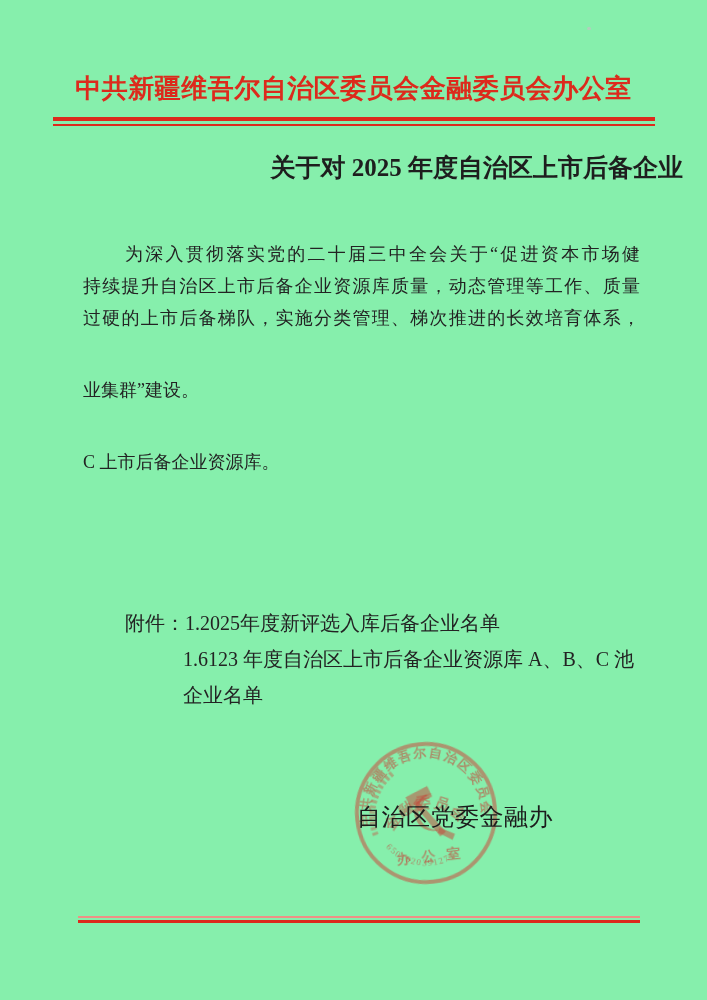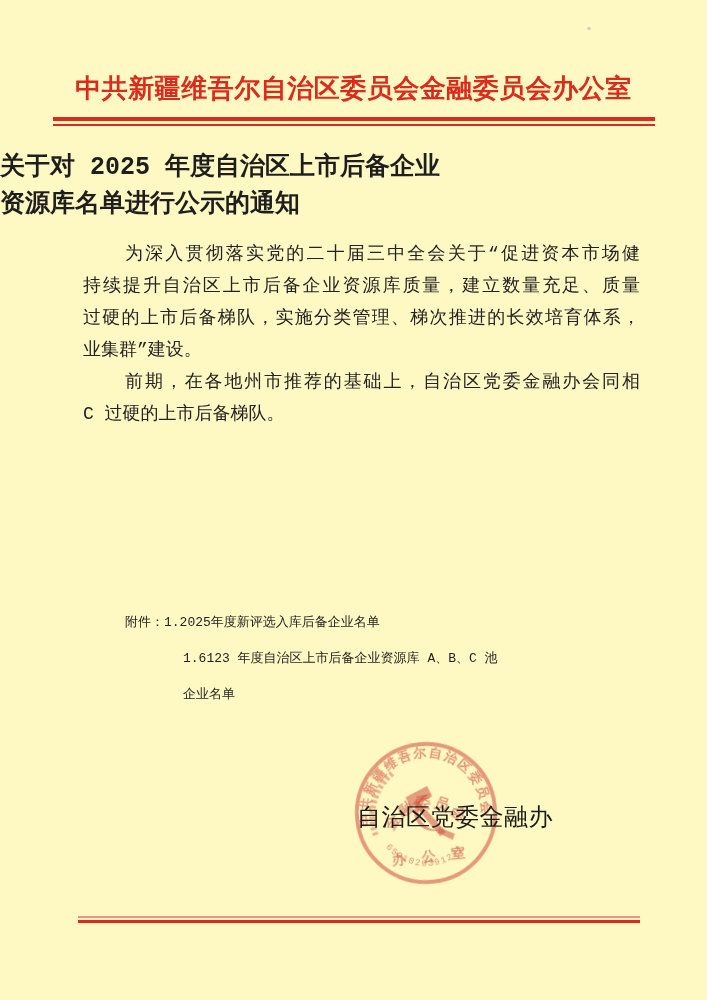--- a/index.html
+++ b/index.html
@@ -1,45 +1,45 @@
 <!DOCTYPE html>
 <html><head>
 <meta charset="utf-8">
 <style>
   html,body { margin:0; padding:0; background:#e9e9e9; }
   .page {
     position:relative; width:707px; height:1000px; margin:0 auto;
-    background:#fef9c3; overflow:hidden;
-    font-family:Liberation Mono, monospace;
+    background:#86efac; overflow:hidden;
+    font-family:Liberation Serif, serif;
     color:#232323;
   }
   .speck { position:absolute; left:587px; top:27px; width:4px; height:3px;
     background:#c3c3c3; border-radius:2px; opacity:.75; }
   .org-header {
     position:absolute; top:71px; left:0; width:707px; text-align:center;
     font-size:26px; font-weight:700; letter-spacing:0.5px; color:#dc2a1c;
     white-space:nowrap;
   }
   .rule { position:absolute; left:53px; width:602px; background:#dc2a1c; }
   .rule-thick { top:117px; height:3.5px; }
   .rule-thin  { top:124px; height:1.6px; }
   .doc-title {
-    position:absolute; top:149px; left:0; width:683px; text-align:left;
+    position:absolute; top:149px; left:0; width:683px; text-align:right;
     font-size:25px; line-height:37px; font-weight:700; color:#1e1e1e;
   }
   .body-text { position:absolute; top:238px; left:83px; width:557px;
     font-size:18px; }
   .bline {
     height:32px; line-height:32px; overflow:hidden;
     text-align:justify; text-align-last:justify;
   }
   .bline.indent { text-indent:42px; }
-  .bline.last { text-align-last:left; }
+  .bline.last { text-align-last:left;margin-top:40px; }
   .attachments { position:absolute; top:605px; left:125px; width:520px;
-    font-size:13px; line-height:36px; }
+    font-size:20px; line-height:36px; }
   .att-cont { padding-left:58px; }
   .seal { position:absolute; left:352px; top:739px; width:148px; height:148px;
     opacity:.88; filter:blur(0.4px); transform:rotate(-6deg); }
   .signature { position:absolute; left:357px; top:801px; font-size:24px;
     letter-spacing:0.5px; color:#1c1c1c; white-space:nowrap; }
   .sig-date  { position:absolute; left:357px; top:836px; font-size:19px;
     letter-spacing:0.5px; color:#1c1c1c; white-space:nowrap; }
   .b-rule-thin  { position:absolute; left:78px; top:916px; width:562px;
     height:1.5px; background:#ee9186; }
   .b-rule-thick { position:absolute; left:78px; top:919.5px; width:562px;
@@ -51,30 +51,28 @@
 <div class="page">
 
   <div class="speck"></div>
 
   <div class="org-header">中共新疆维吾尔自治区委员会金融委员会办公室</div>
   <div class="rule rule-thick"></div>
   <div class="rule rule-thin"></div>
 
   <div class="doc-title">
     <div>关于对 2025 年度自治区上市后备企业</div>
-    <div>资源库名单进行公示的通知</div>
   </div>
 
   <div class="body-text">
     <div class="bline indent">为深入贯彻落实党的二十届三中全会关于“促进资本市场健</div>
-    <div class="bline">持续提升自治区上市后备企业资源库质量，建立数量充足、质量</div>
+    <div class="bline">持续提升自治区上市后备企业资源库质量，动态管理等工作、质量</div>
     <div class="bline">过硬的上市后备梯队，实施分类管理、梯次推进的长效培育体系，</div>
     <div class="bline last">业集群”建设。</div>
-    <div class="bline indent">前期，在各地州市推荐的基础上，自治区党委金融办会同相</div>
-    <div class="bline last">C 过硬的上市后备梯队。</div>
+    <div class="bline last">C 上市后备企业资源库。</div>
   </div>
 
   <div class="attachments">
     <div><span>附件：</span><span>1.2025年度新评选入库后备企业名单</span></div>
     <div class="att-cont">1.6123 年度自治区上市后备企业资源库 A、B、C 池</div>
     <div class="att-cont">企业名单</div>
   </div>
 
   <div class="seal">
     <svg width="148" height="148" viewBox="0 0 150 150" xmlns="http://www.w3.org/2000/svg">

